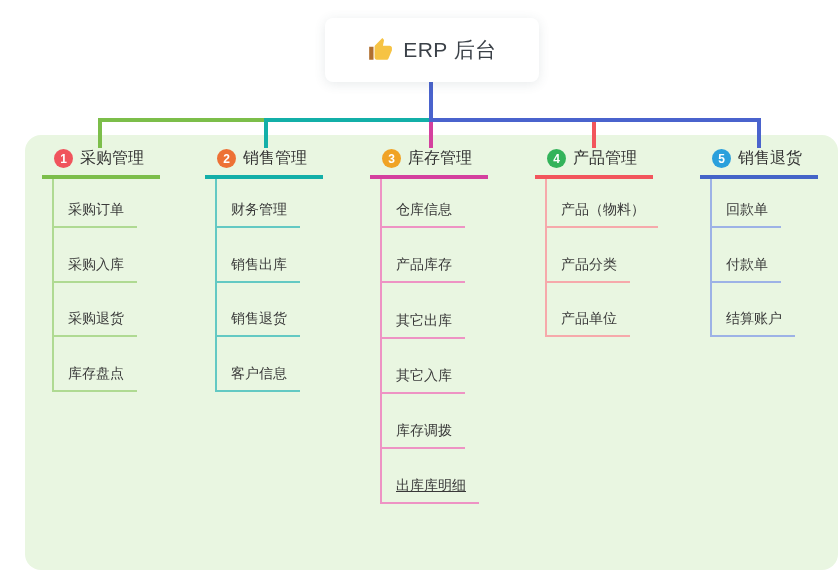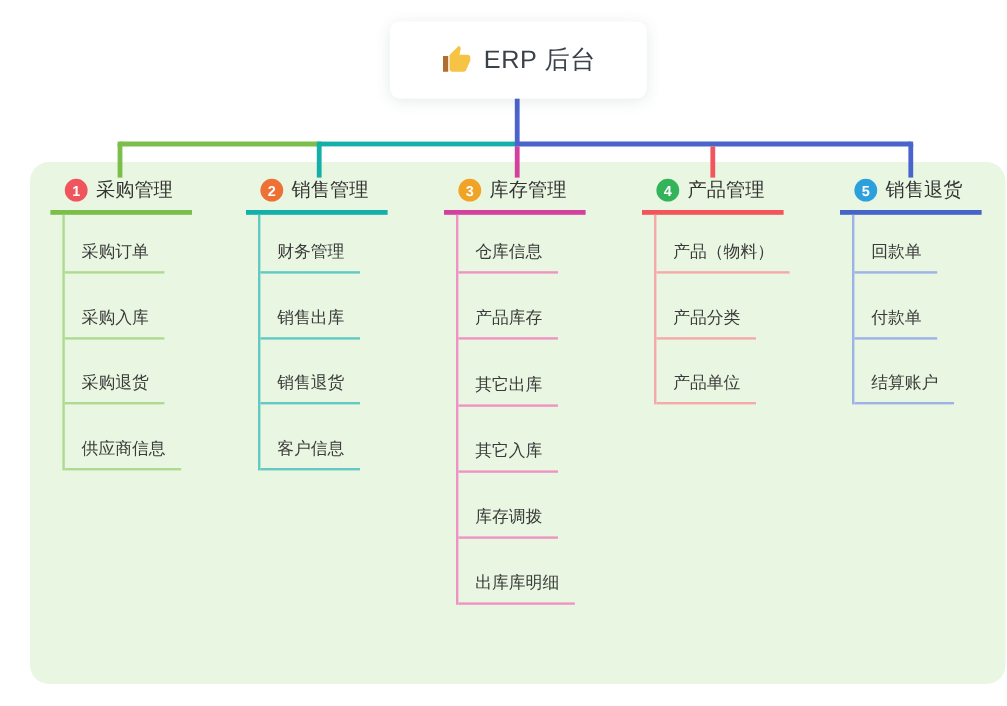--- a/index.html
+++ b/index.html
@@ -91,21 +91,21 @@
           <div class="child">
     <span class="child-label" style="border-bottom-color: rgb(175, 218, 146);">采购订单</span>
   </div>
           <div class="child">
     <span class="child-label" style="border-bottom-color: rgb(175, 218, 146);">采购入库</span>
   </div>
           <div class="child">
     <span class="child-label" style="border-bottom-color: rgb(175, 218, 146);">采购退货</span>
   </div>
           <div class="child">
-    <span class="child-label" style="border-bottom-color: rgb(175, 218, 146);">供应商信息</span>
+    <span class="child-label" style="border-bottom-color: rgb(175, 218, 146);">库存盘点</span>
   </div>
         </div>
   </div>
       <div class="branch branch-b2" style="left: 193px;">
     <div class="branch-title" style="border-bottom-color: rgb(19, 175, 168);">
       <span class="badge" style="background: rgb(237, 113, 53);">2</span>
       <span class="branch-label">销售管理</span>
     </div>
     <div class="children" style="border-left-color: rgb(99, 201, 195);">
           <div class="child">
@@ -137,21 +137,21 @@
           <div class="child">
     <span class="child-label" style="border-bottom-color: rgb(238, 147, 196);">其它出库</span>
   </div>
           <div class="child">
     <span class="child-label" style="border-bottom-color: rgb(238, 147, 196); margin-top: 42px;">其它入库</span>
   </div>
           <div class="child">
     <span class="child-label" style="border-bottom-color: rgb(238, 147, 196);">库存调拨</span>
   </div>
           <div class="child">
-    <span class="child-label" style="border-bottom-color: rgb(238, 147, 196);">出库库明细</span>
+    <span class="child-label" style="border-bottom-color: rgb(238, 147, 196); text-decoration: underline;">出库库明细</span>
   </div>
         </div>
   </div>
       <div class="branch branch-b4" style="left: 523px;">
     <div class="branch-title" style="border-bottom-color: rgb(242, 85, 92);">
       <span class="badge" style="background: rgb(51, 179, 90);">4</span>
       <span class="branch-label">产品管理</span>
     </div>
     <div class="children" style="border-left-color: rgb(246, 169, 171);">
           <div class="child">

